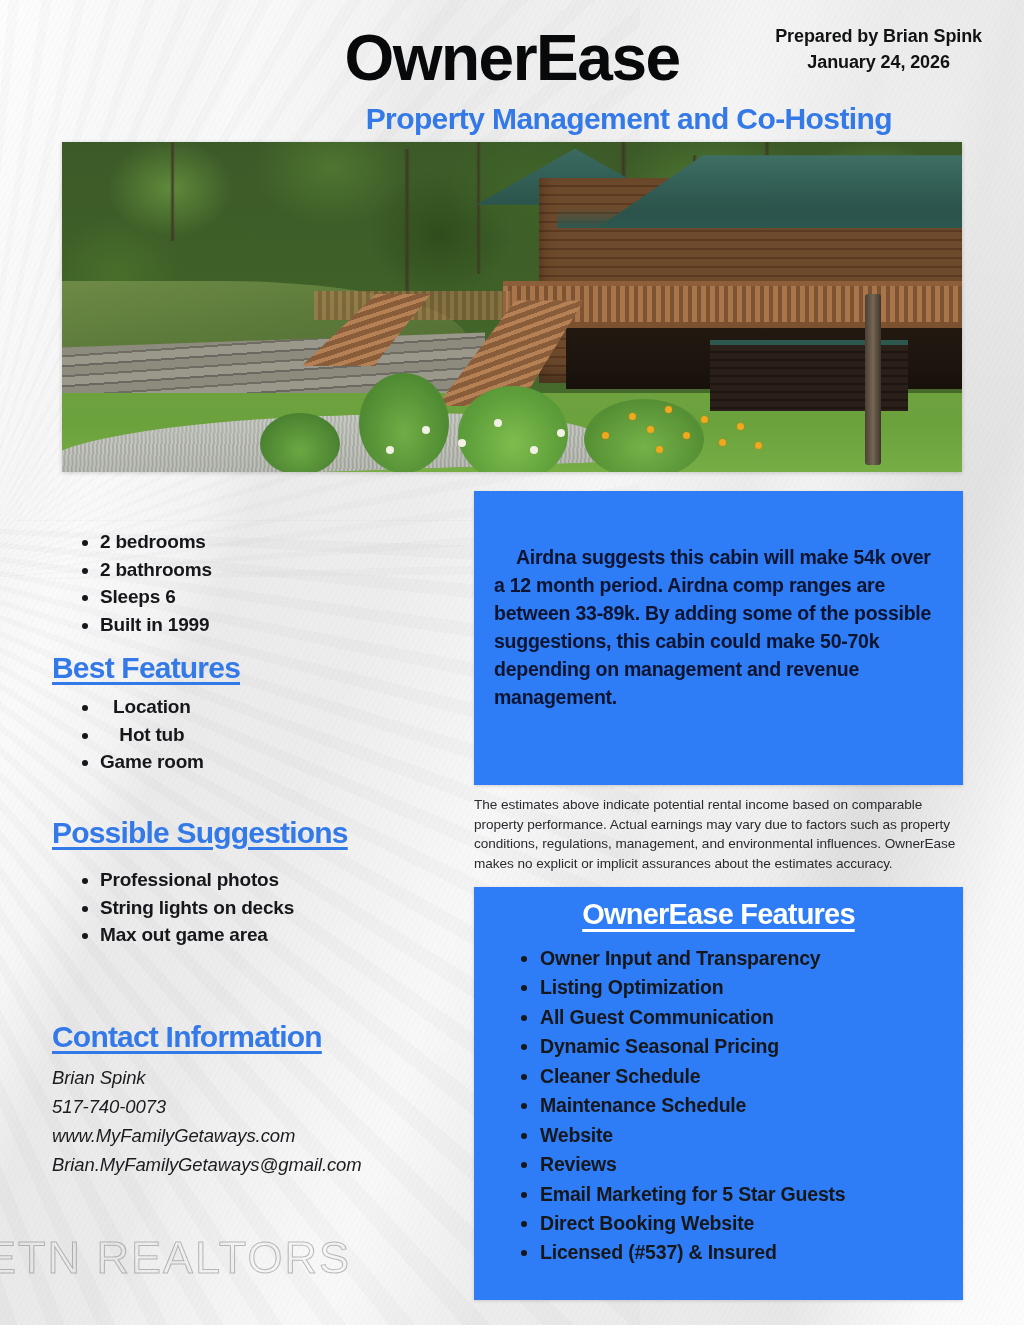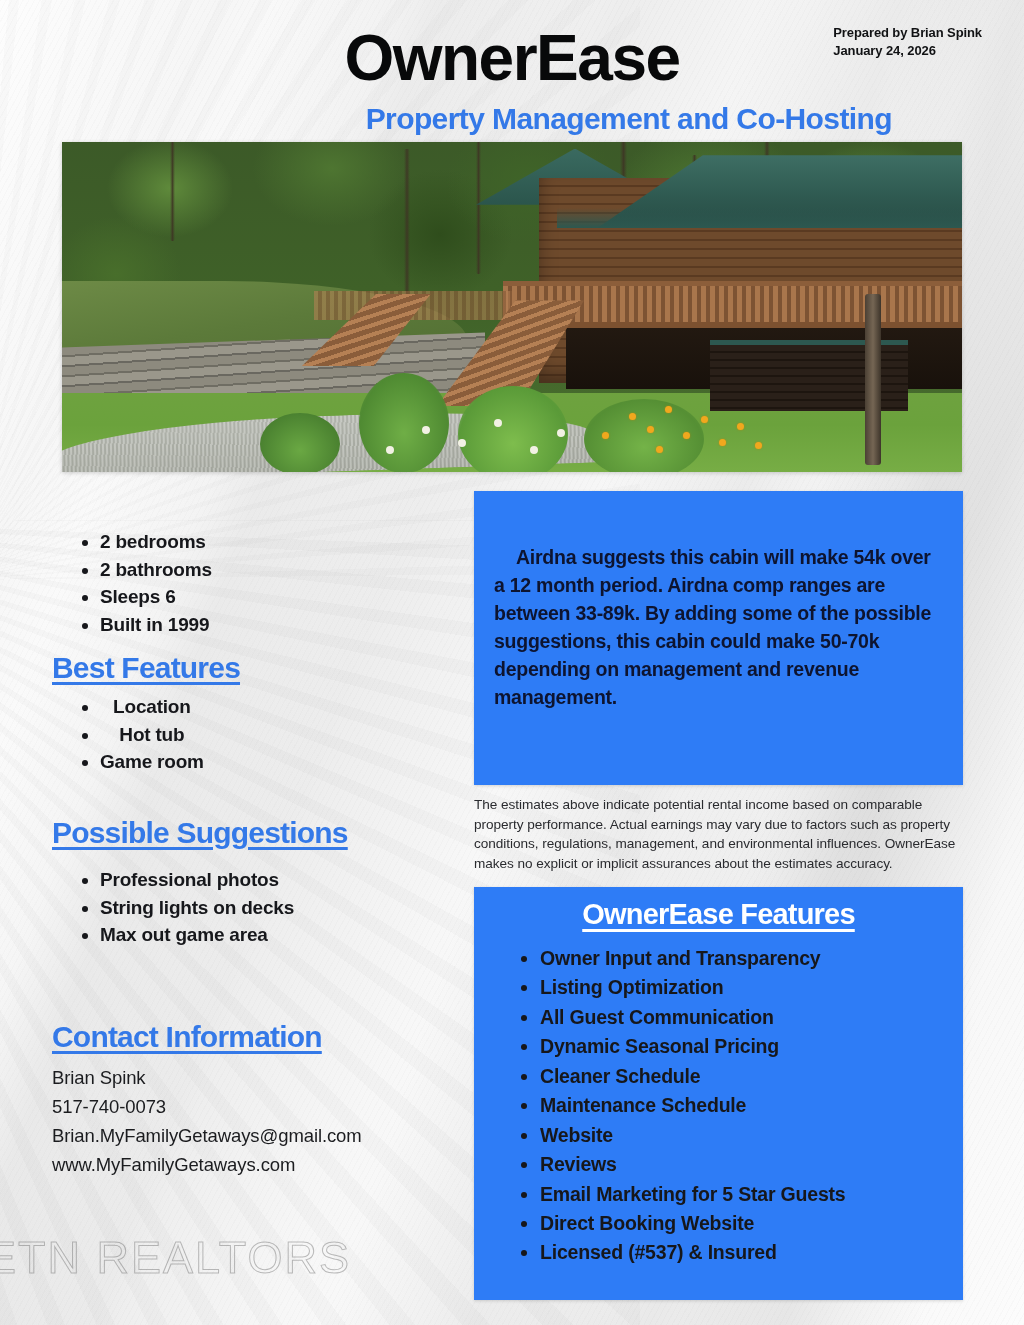--- a/index.html
+++ b/index.html
@@ -88,22 +88,22 @@
     background: repeating-conic-gradient(from 330deg at 10% 100%,
       rgba(0,0,0,0.016) 0deg, rgba(0,0,0,0.016) 1.0deg,
       rgba(0,0,0,0.0) 1.0deg, rgba(0,0,0,0.0) 3.2deg);
   }
 
   
   .prepared {
     position: absolute;
     top: 24px;
     right: 42px;
-    text-align: left;
-    font-size: 13px;
+    text-align: center;
+    font-size: 18px;
     font-weight: bold;
     color: #111214;
     line-height: 1.42;
     letter-spacing: -0.1px;
   }
   .brand-title {
     position: absolute;
     top: 26px;
     left: 0;
     width: 1024px;
@@ -347,21 +347,21 @@
   .bf-title     { position: absolute; left: 52px;  top: 652px; font-size: 30px; }
   .bf-list      { position: absolute; left: 56px;  top: 693px; font-size: 19px; text-align: center; }
   .bf-list li   { line-height: 1.46; }
 
   .ps-title     { position: absolute; left: 52px;  top: 817px; font-size: 30px; }
   .ps-list      { position: absolute; left: 56px;  top: 866px; font-size: 19px; }
   .ps-list li   { line-height: 1.46; }
 
   .ci-title     { position: absolute; left: 52px;  top: 1021px; font-size: 30px; }
   .ci-lines     { position: absolute; left: 52px;  top: 1064px; font-size: 18.5px;
-                  color: #1b1c1f; line-height: 1.56; font-weight: normal; letter-spacing: -0.1px; }
+                  color: #1b1c1f; line-height: 1.56; font-weight: normal; letter-spacing: -0.1px; font-style: italic; }
 
   
   .panel {
     position: absolute;
     background: #2e7cf6;
     box-shadow: 0 1px 3px rgba(0,0,0,.15);
   }
   .panel-revenue { left: 474px; top: 491px; width: 489px; height: 294px; }
   .rev-title {
     position: absolute; left: 0; top: 10px; width: 100%;
@@ -510,22 +510,22 @@
   <ul class="bullets ps-list">
     <li>Professional photos</li>
     <li>String lights on decks</li>
     <li>Max out game area</li>
   </ul>
 
   <div class="h-blue ci-title">Contact Information</div>
   <div class="ci-lines">
     <div>Brian Spink</div>
     <div>517-740-0073</div>
+    <div>www.MyFamilyGetaways.com</div>
     <div>Brian.MyFamilyGetaways@gmail.com</div>
-    <div>www.MyFamilyGetaways.com</div>
   </div>
 
   <div class="panel panel-revenue">
     <div class="rev-body">Airdna suggests this cabin will make 54k over a 12 month period.  Airdna comp ranges are between 33-89k.  By adding some of the possible suggestions, this cabin could make 50-70k depending on management and revenue management.</div>
   </div>
 
   <div class="disclaimer">The estimates above indicate potential rental income based on comparable property performance.  Actual earnings may vary due to factors such as property conditions, regulations, management, and environmental influences.  OwnerEase makes no explicit or implicit assurances about the estimates accuracy.</div>
 
   <div class="panel panel-features">
     <div class="h-white feat-title">OwnerEase Features</div>

